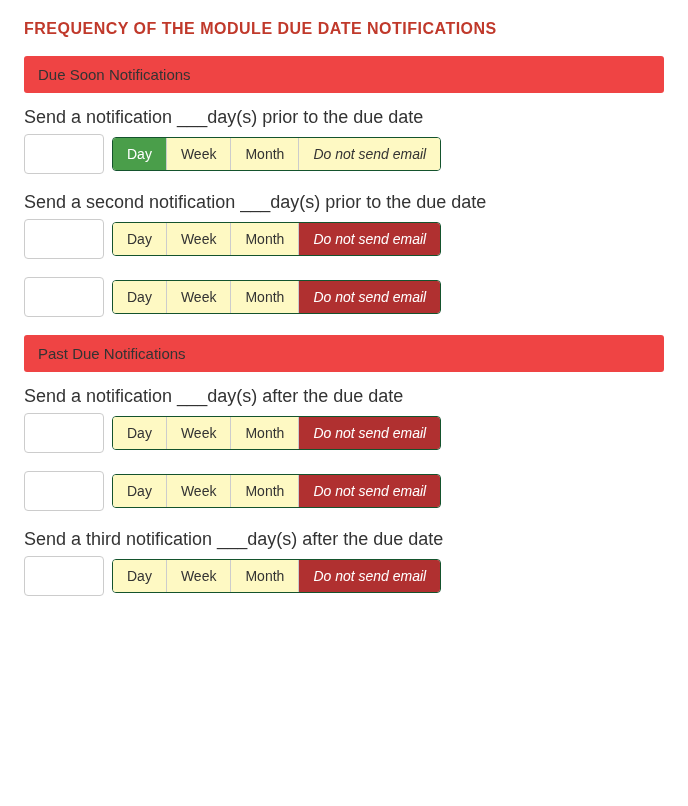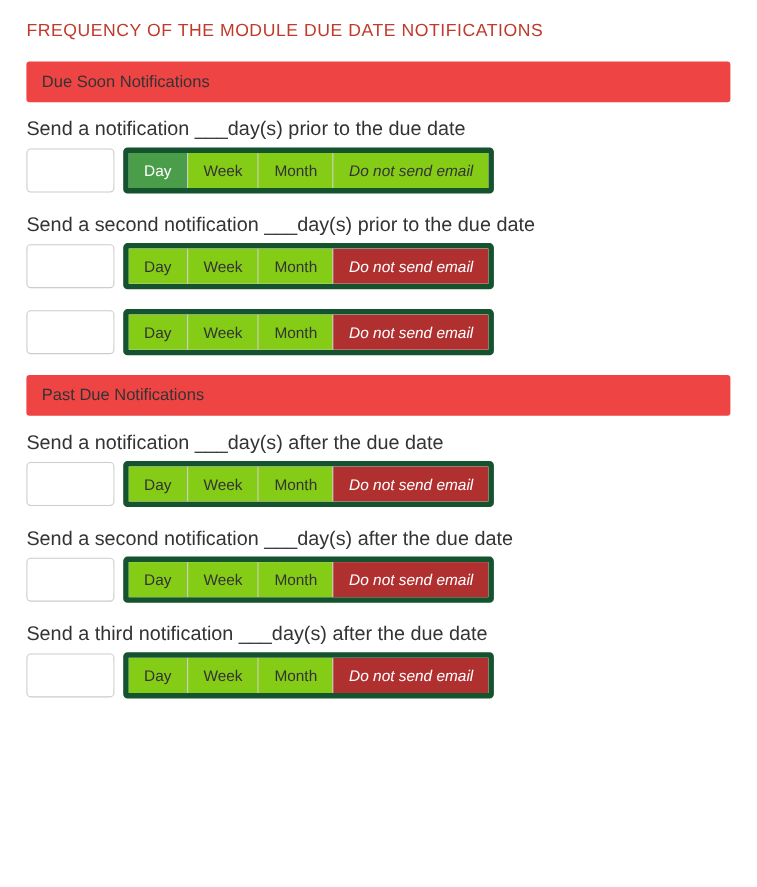--- a/index.html
+++ b/index.html
@@ -6,21 +6,21 @@
     body {
       font-family: Arial, sans-serif;
       background: #fff;
       width: 688px;
       padding: 20px 24px;
       color: #333;
     }
     .page-title {
       color: #c0392b;
       font-size: 16px;
-      font-weight: normal;
+      font-weight: bold;
       letter-spacing: 0.5px;
       margin-bottom: 18px;
       text-transform: uppercase;
     }
     .section-header {
       background: #ef4444;
       border-radius: 3px;
       padding: 10px 14px;
       font-size: 15px;
       font-weight: normal;
@@ -51,30 +51,30 @@
       flex: 1;
       text-align: center;
       font-size: 14px;
       padding: 4px 6px;
       border: none;
       outline: none;
       background: #fff;
     }
     .btn-group {
       display: flex;
-      border: 5px solid #14532d;
+      border: 1px solid #14532d;
       border-radius: 4px;
       overflow: hidden;
       justify-content: center;
     }
     .btn-option {
       padding: 8px 14px;
       font-size: 14px;
       cursor: pointer;
-      background: #84cc16;
+      background: #fef9c3;
       border: none;
       border-right: 1px solid #ccc;
       color: #333;
       outline: none;
     }
     .btn-option:last-child {
       border-right: none;
       font-style: italic;
     }
     .btn-option.active-green {
@@ -141,21 +141,20 @@
           <div class="spinner-input">
             <input type="text" class="spinner-value" style="">
           </div>
           <div class="btn-group">
             <button class="btn-option">Day</button>
             <button class="btn-option">Week</button>
             <button class="btn-option">Month</button>
             <button class="btn-option active-red">Do not send email</button>
           </div>
         </div>
-        <div class="notification-row">Send a second notification ___day(s) after the due date</div>
         <div class="controls-row">
           <div class="spinner-input">
             <input type="text" class="spinner-value" style="">
           </div>
           <div class="btn-group">
             <button class="btn-option">Day</button>
             <button class="btn-option">Week</button>
             <button class="btn-option">Month</button>
             <button class="btn-option active-red">Do not send email</button>
           </div>

